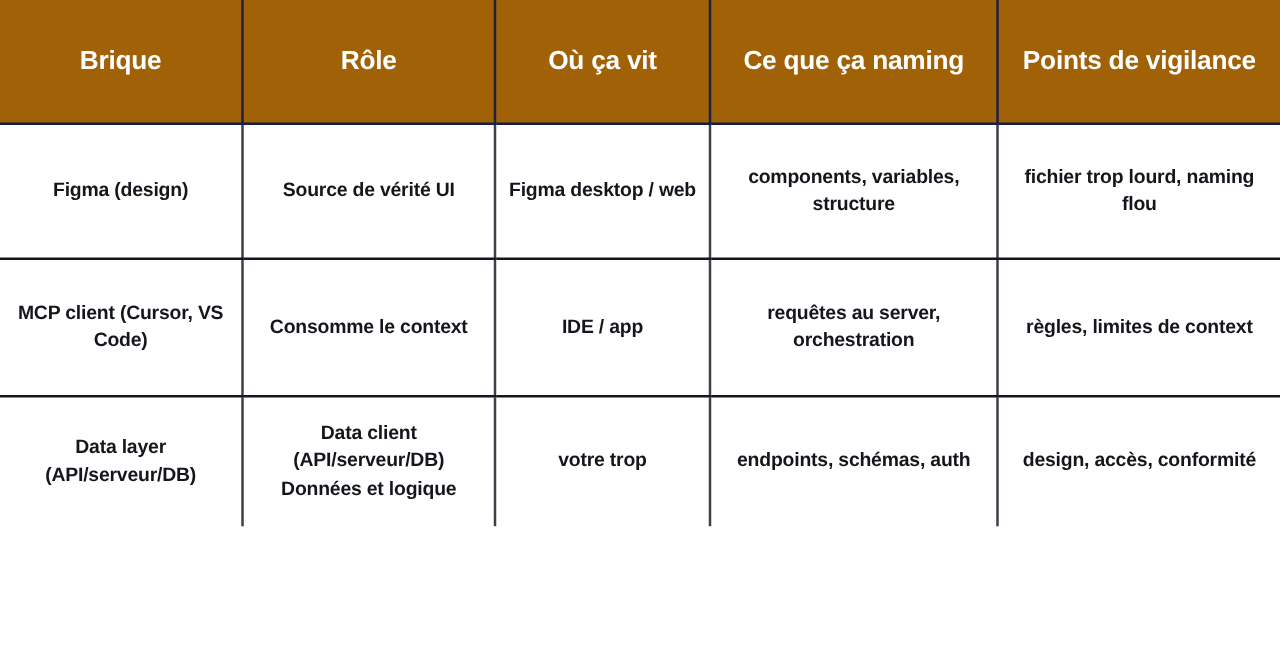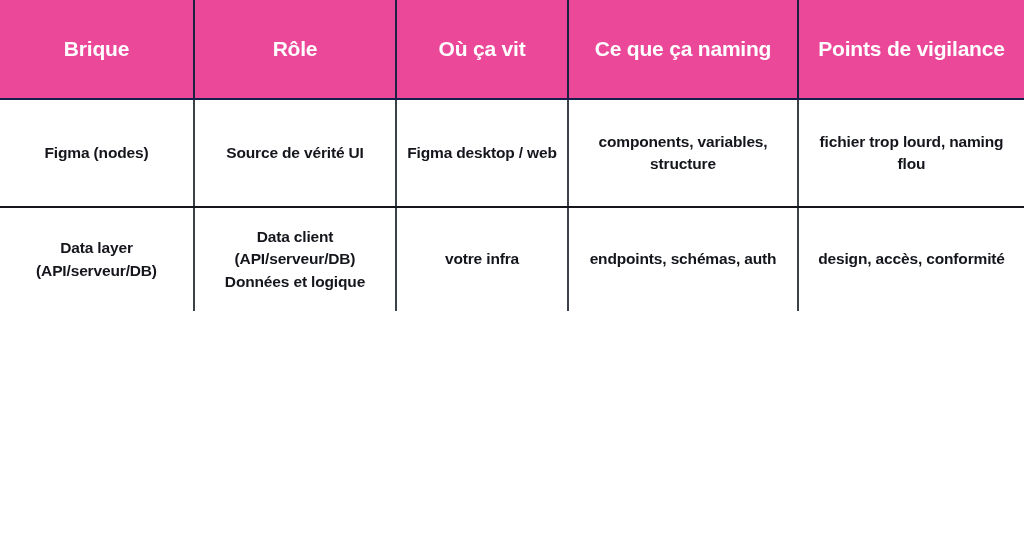--- a/index.html
+++ b/index.html
@@ -29,21 +29,21 @@
     padding: 0;
   }
 
   table.grid col.c1 { width: 194px; }
   table.grid col.c2 { width: 202px; }
   table.grid col.c3 { width: 172px; }
   table.grid col.c4 { width: 230px; }
   table.grid col.c5 { width: 226px; }
 
   thead th {
-    background: #ec4899;
+    background: #a16207;
     color: #ffffff;
     font-size: 21px;
     font-weight: bold;
     letter-spacing: -0.2px;
     height: 99px;
     padding: 0 6px;
     text-align: center;
     vertical-align: middle;
     border-right: 2px solid #1c2340;
     border-bottom: 2px solid #14204a;
@@ -94,28 +94,35 @@
       <tr>
         <th>Brique</th>
         <th>Rôle</th>
         <th>Où ça vit</th>
         <th>Ce que ça naming</th>
         <th>Points de vigilance</th>
       </tr>
     </thead>
     <tbody>
       <tr class="r1">
-        <td>Figma (nodes)</td>
+        <td>Figma (design)</td>
         <td>Source de vérité UI</td>
         <td>Figma desktop / web</td>
         <td>components, variables, structure</td>
         <td>fichier trop lourd, naming flou</td>
       </tr>
+      <tr class="r3">
+        <td>MCP client (Cursor, VS Code)</td>
+        <td>Consomme le context</td>
+        <td>IDE / app</td>
+        <td>requêtes au server, orchestration</td>
+        <td>règles, limites de context</td>
+      </tr>
       <tr class="r4">
         <td>Data layer (API/serveur/DB)</td>
         <td>Data client (API/serveur/DB) Données et logique</td>
-        <td>votre infra</td>
+        <td>votre trop</td>
         <td>endpoints, schémas, auth</td>
         <td>design, accès, conformité</td>
       </tr>
     </tbody>
   </table>
 </div>
 
 </body></html>

